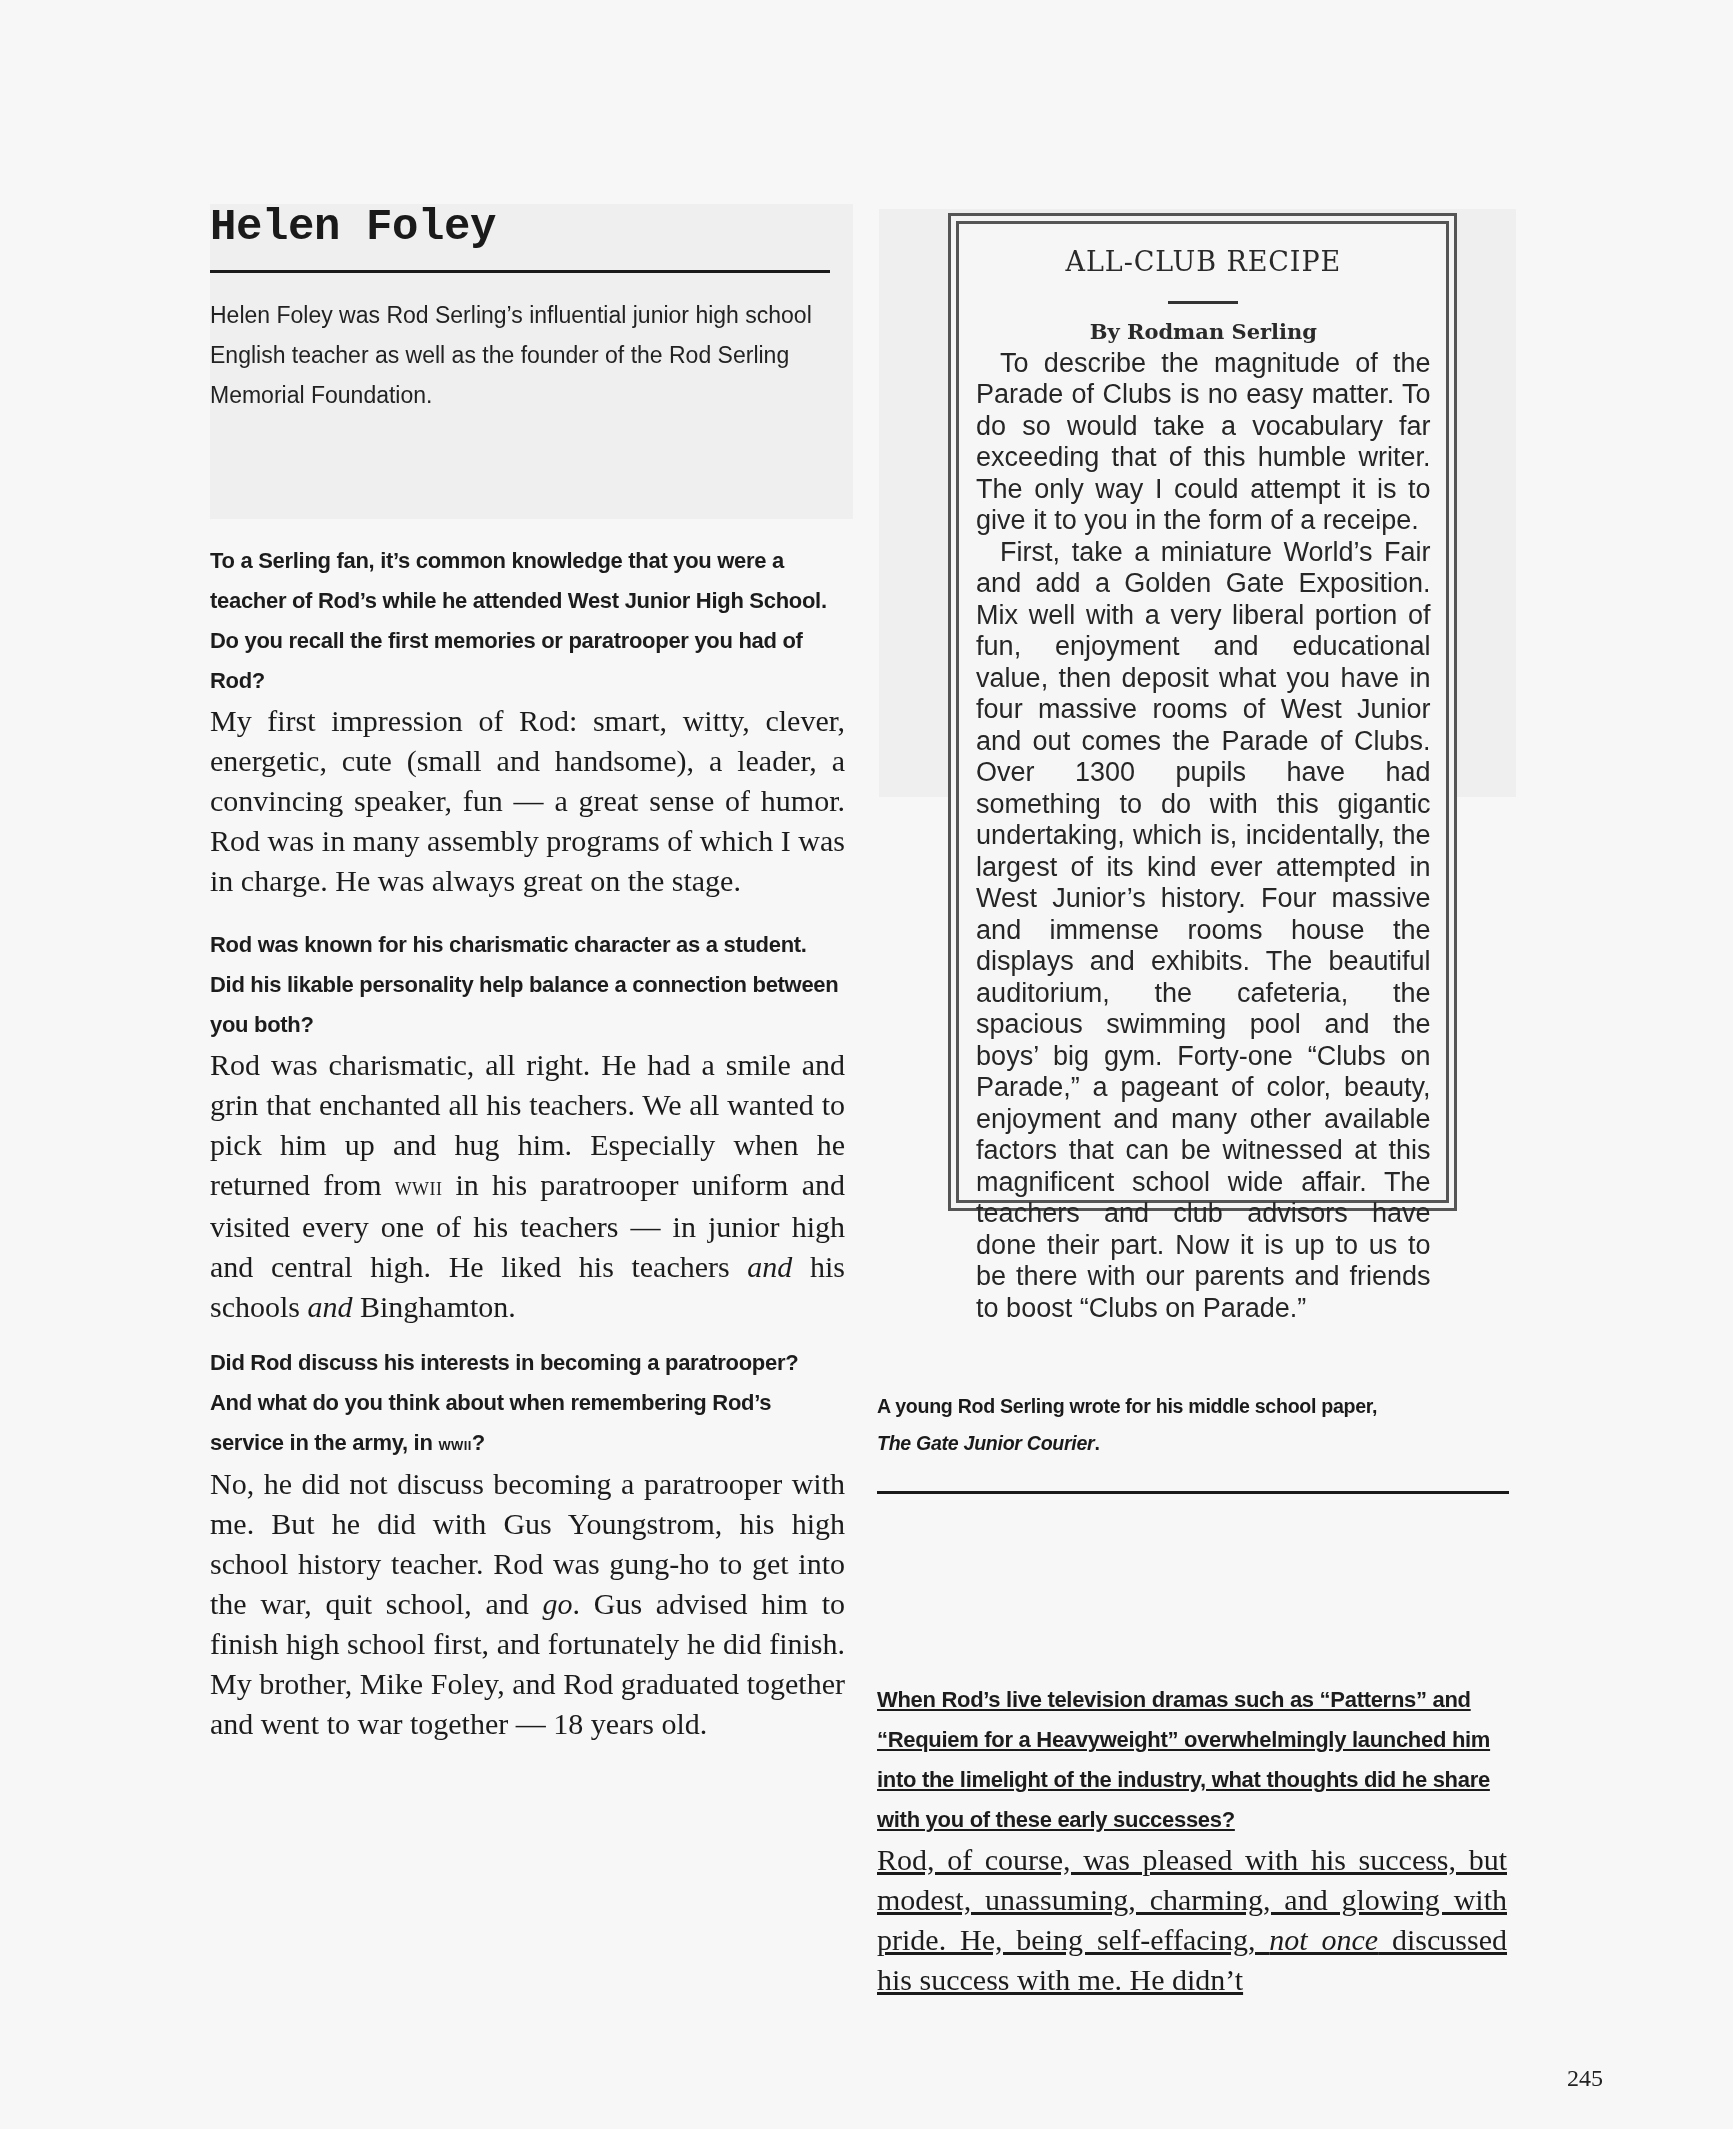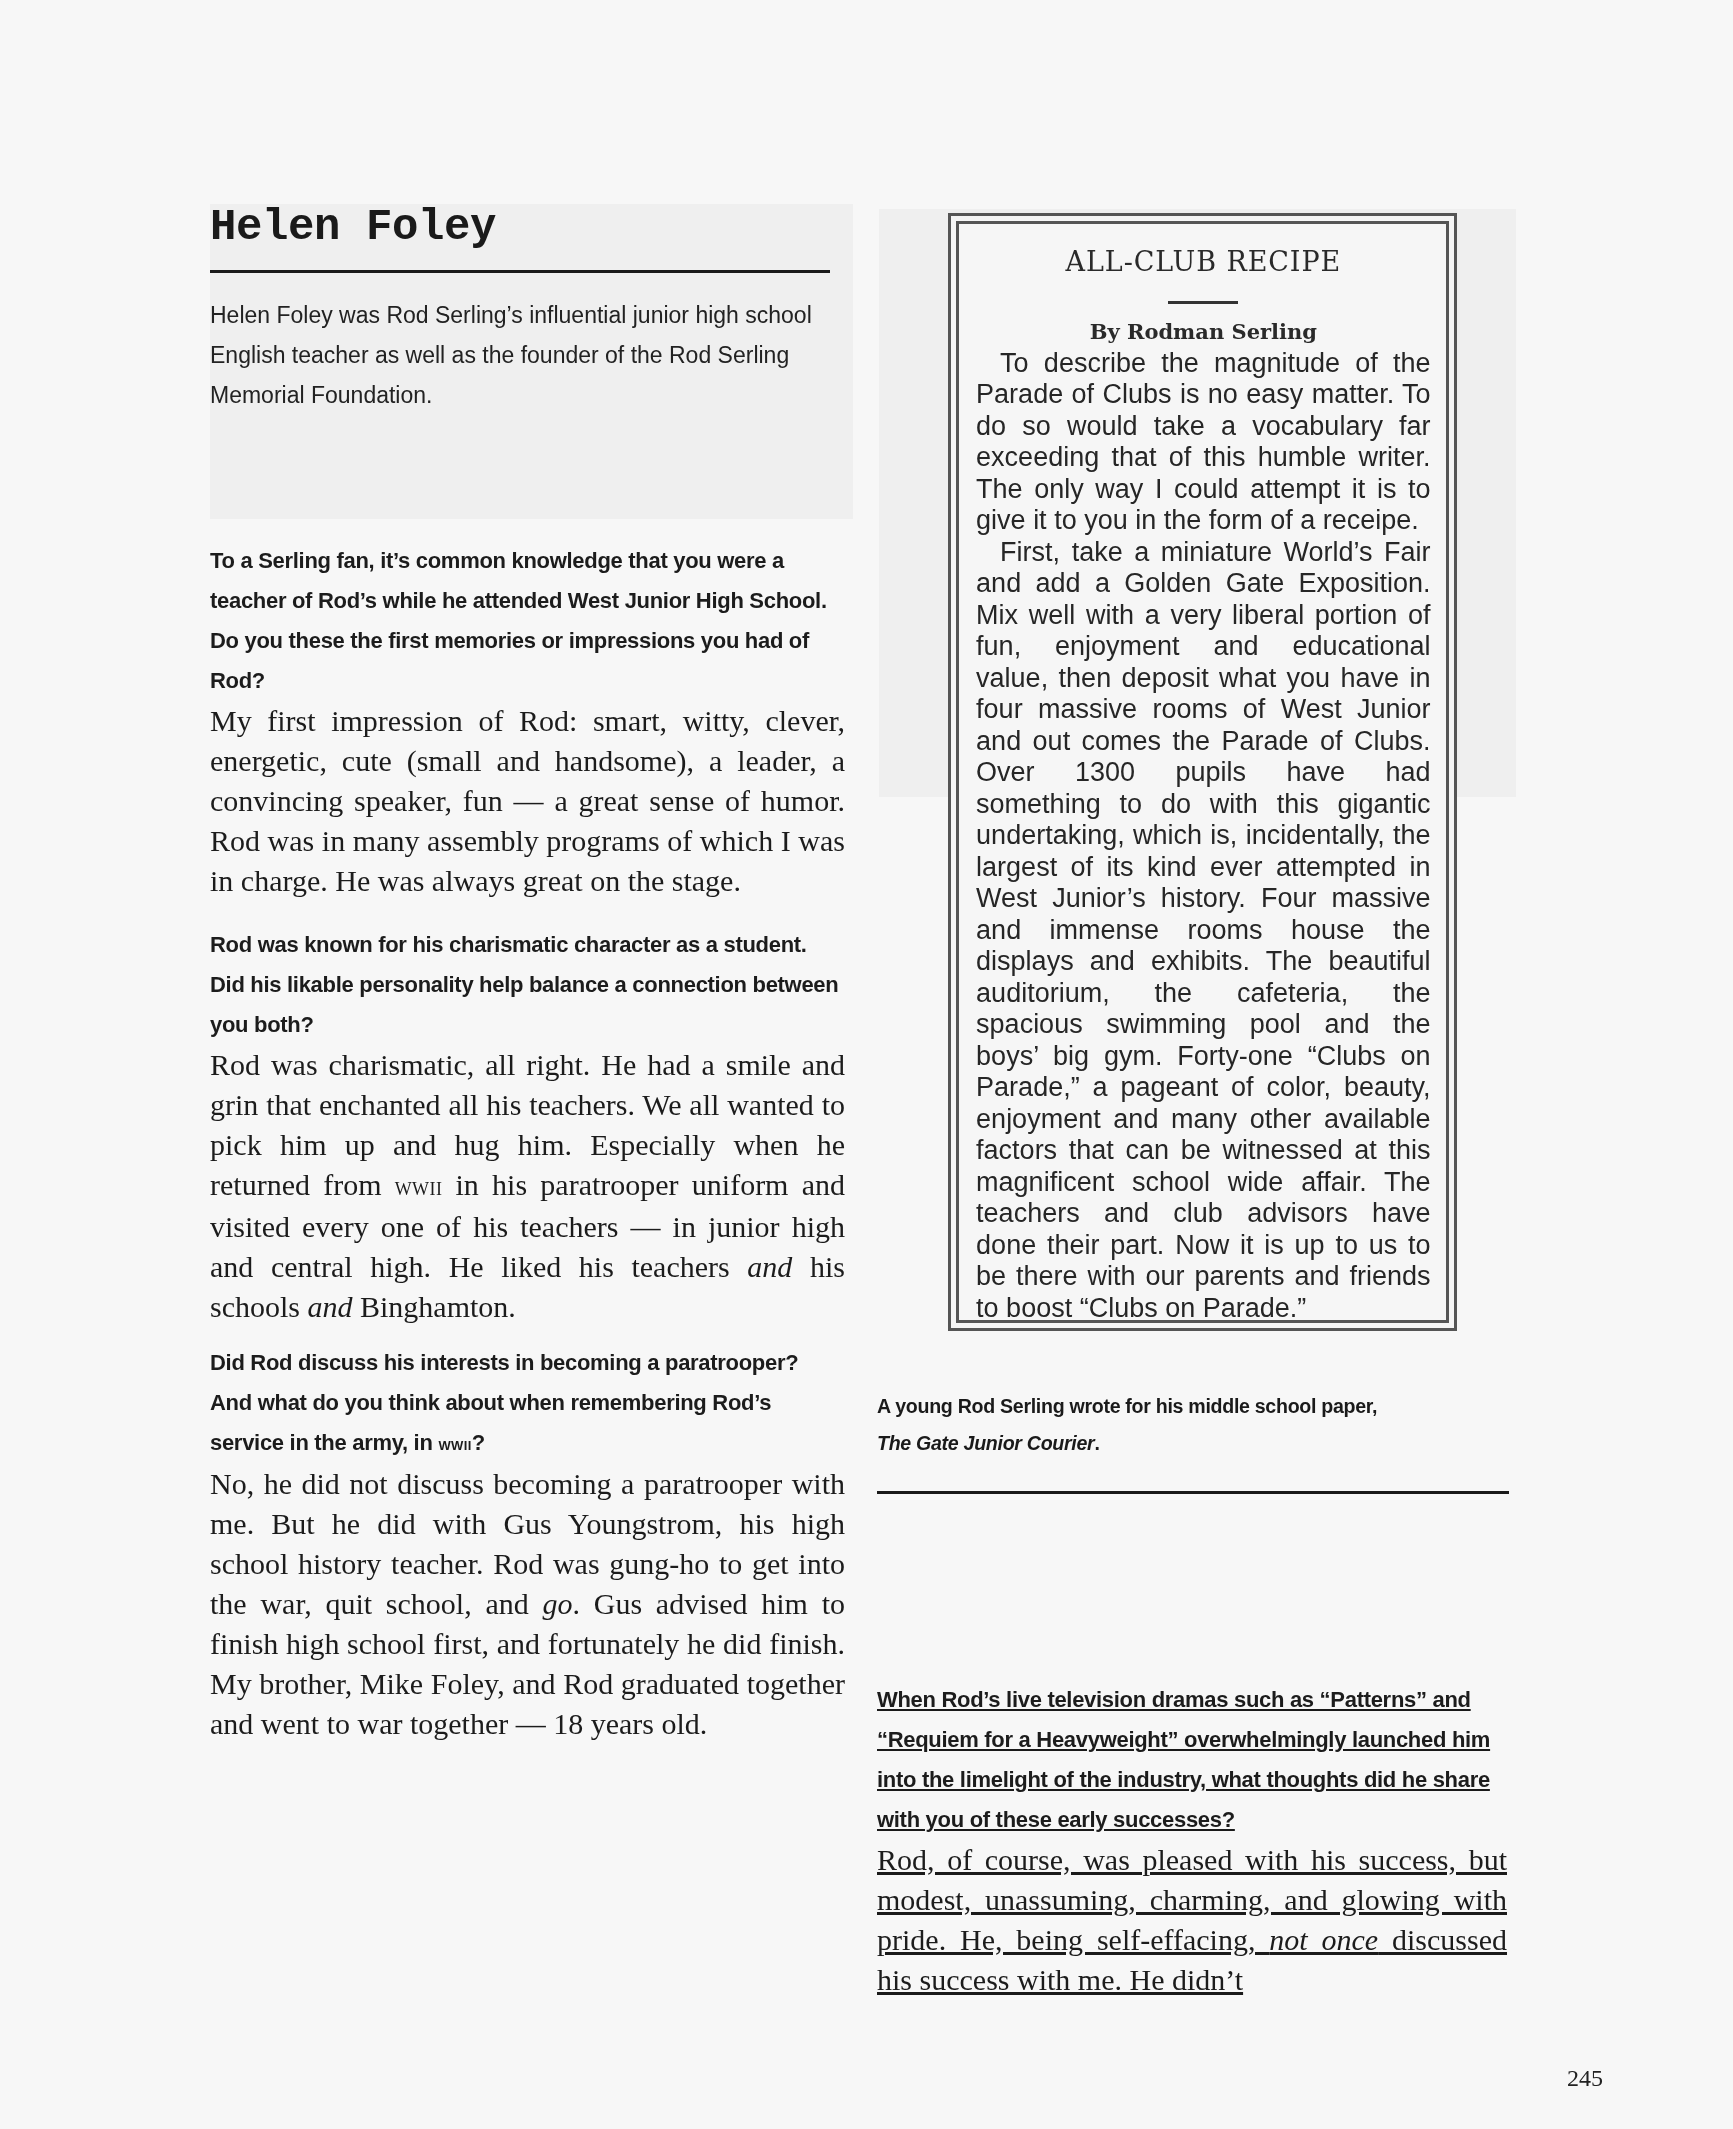--- a/index.html
+++ b/index.html
@@ -26,21 +26,21 @@
     font-size: 22px; line-height: 40px; letter-spacing: -0.3px; color: #1c1c1c;
   }
   .a {
     font-family: "Liberation Serif", serif; font-size: 30px;
     line-height: 40px; text-align: justify; color: #1c1c1c;
   }
   .a i { font-style: italic; }
   .sc { font-variant: small-caps; font-size: 0.85em; letter-spacing: 0.4px; }
   .block { margin-top: 0; }
   .clip {
-    position: absolute; left: 948px; top: 213px; width: 509px; height: 1118px;
+    position: absolute; left: 948px; top: 213px; width: 509px; height: 998px;
     background: #f5f5f5; box-sizing: border-box;
     border: 3.4px solid #555; padding: 5.1px;
   }
   .clip-inner {
     border: 3.4px solid #555; height: 100%; box-sizing: border-box;
     padding: 19px 15.3px 8.5px 17px; background: #f6f6f6;
   }
   .clip-title {
     font-family: "DejaVu Serif", serif; font-size: 27px; text-align: center;
     letter-spacing: 0.9px; color: #2a2a2a; margin-top: 3.4px;
@@ -73,21 +73,21 @@
 
 <div class="ghost-panel" style="left:210px; top:204px; width:643px; height:315px;"></div>
 <div class="ghost-panel" style="left:879px; top:209px; width:637px; height:588px;"></div>
 
 <div class="left-col">
   <h1 class="title">Helen Foley</h1>
   <div class="rule"></div>
   <div class="intro">Helen Foley was Rod Serling’s influential junior high school English teacher as well as the founder of the Rod Serling Memorial Foundation.</div>
 
   <div class="block" style="margin-top:126px;">
-    <div class="q">To a Serling fan, it’s common knowledge that you were a teacher of Rod’s while he attended West Junior High School. Do you these the first memories or impressions you had of Rod?</div>
+    <div class="q">To a Serling fan, it’s common knowledge that you were a teacher of Rod’s while he attended West Junior High School. Do you recall the first memories or paratrooper you had of Rod?</div>
     <div class="a">My first impression of Rod: smart, witty, clever, energetic, cute (small and handsome), a leader, a convincing speaker, fun — a great sense of humor. Rod was in many assembly programs of which I was in charge. He was always great on the stage.</div>
   </div>
 
   <div class="block" style="margin-top:24px;">
     <div class="q">Rod was known for his charismatic character as a student. Did his likable personality help balance a connection between you both?</div>
     <div class="a"><span>Rod was charismatic, all right. He had a smile and grin that enchanted all his teachers. We all wanted to pick him up and hug him. Especially when he returned from </span><span class="sc">wwii</span><span> in his paratrooper uniform and visited every one of his teachers — in junior high and central high. He liked his teachers </span><i>and</i><span> his schools </span><i>and</i><span> Binghamton.</span></div>
   </div>
 
   <div class="block" style="margin-top:16px;">
     <div class="q"><span>Did Rod discuss his interests in becoming a paratrooper? And what do you think about when remembering Rod’s service in the army, in </span><span class="sc">wwii</span><span>?</span></div>

